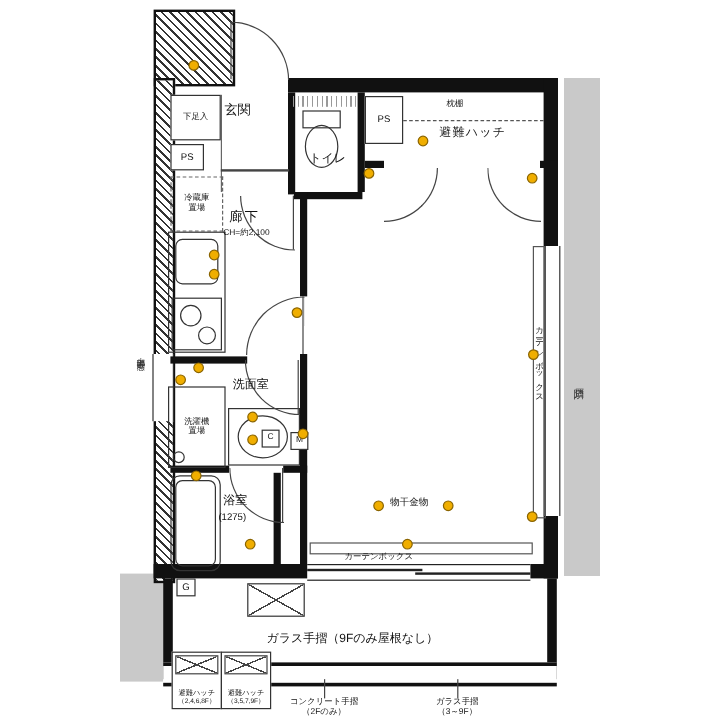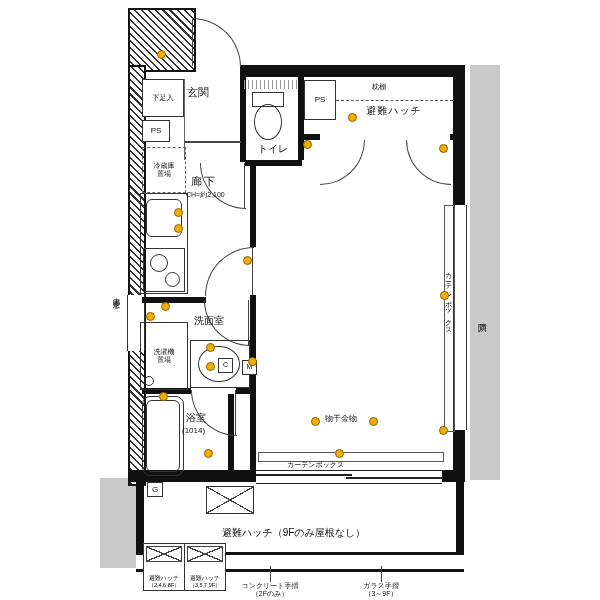--- a/index.html
+++ b/index.html
@@ -116,21 +116,21 @@
   <div class="thin" style="left:258px;top:452px;width:184px;height:8px;border-color:#555;"></div>
   <div class="lab" style="left:287px;top:461px;font-size:7px;">カーテンボックス</div>
 
   <div class="w" style="left:136px;top:482px;width:8px;height:84px;"></div>
   <div class="w" style="left:456px;top:482px;width:8px;height:84px;"></div>
   <div style="position:absolute;left:136px;top:552px;width:328px;height:14px;border-top:3px solid #111;border-bottom:3px solid #111;background:#fff;"></div>
   <div class="xc" style="position:absolute;left:206px;top:486px;width:46px;height:26px;border:1px solid #333;background-color:#fff;"></div>
   <div class="bx" style="left:147px;top:482px;width:14px;height:13px;">
     <span class="lab" style="position:static;font-size:8px;">G</span>
   </div>
-  <div class="lab" style="left:222px;top:527px;font-size:10px;">避難ハッチ（9Fのみ屋根なし）</div>
+  <div class="lab" style="left:222px;top:527px;font-size:10px;">ガラス手摺（9Fのみ屋根なし）</div>
 
   <div class="bx" style="left:218px;top:358px;width:13px;height:13px;">
     <span class="lab" style="position:static;font-size:7px;">C</span>
   </div>
   <div class="bx" style="left:242px;top:360px;width:13px;height:13px;">
     <span class="lab" style="position:static;font-size:7px;">M</span>
   </div>
 
   <div class="bx legend" style="left:143px;top:543px;width:38px;height:42px;">
     <div class="xc" style="width:34px;height:14px;border:1px solid #444;"></div>
@@ -152,28 +152,28 @@
   <div class="lab" style="left:236px;top:582px;width:68px;text-align:center;white-space:normal;">
     <div style="font-size:7px;">コンクリート手摺</div>
     <div style="font-size:7px;">（2Fのみ）</div>
   </div>
   <div class="lab" style="left:348px;top:582px;width:66px;text-align:center;white-space:normal;">
     <div style="font-size:7px;">ガラス手摺</div>
     <div style="font-size:7px;">（3～9F）</div>
   </div>
 
   <div class="lab" style="left:187px;top:86px;font-size:11px;">玄関</div>
-  <div class="lab" style="left:246px;top:143px;width:54px;text-align:center;font-size:10px;">トイレ</div>
+  <div class="lab" style="left:246px;top:127px;width:54px;text-align:center;font-size:10px;">トイレ</div>
   <div class="lab" style="left:334px;top:105px;width:120px;text-align:center;font-size:10px;letter-spacing:1px;">避難ハッチ</div>
   <div class="lab" style="left:372px;top:83px;font-size:7px;">枕棚</div>
   <div class="lab" style="left:191px;top:175px;font-size:11px;letter-spacing:2px;">廊下</div>
   <div class="lab" style="left:186px;top:191px;font-size:7px;">CH=約2,100</div>
   <div class="lab" style="left:194px;top:315px;font-size:10px;">洗面室</div>
   <div class="lab" style="left:186px;top:412px;font-size:10px;">浴室</div>
-  <div class="lab" style="left:182px;top:426px;font-size:8px;">(1014)</div>
+  <div class="lab" style="left:182px;top:426px;font-size:8px;">(1275)</div>
   <div class="lab" style="left:325px;top:414px;font-size:8px;">物干金物</div>
   <div class="lab v" style="left:112px;top:292px;font-size:7px;color:#333;">上部固定窓</div>
   <div class="lab v" style="left:477px;top:316px;font-size:9px;color:#333;">隣戸</div>
 
   <div class="sym" style="left:157px;top:50px;"></div>
   <div class="sym" style="left:303px;top:140px;"></div>
   <div class="sym" style="left:348px;top:113px;"></div>
   <div class="sym" style="left:439px;top:144px;"></div>
   <div class="sym" style="left:440px;top:291px;"></div>
   <div class="sym" style="left:439px;top:426px;"></div>

